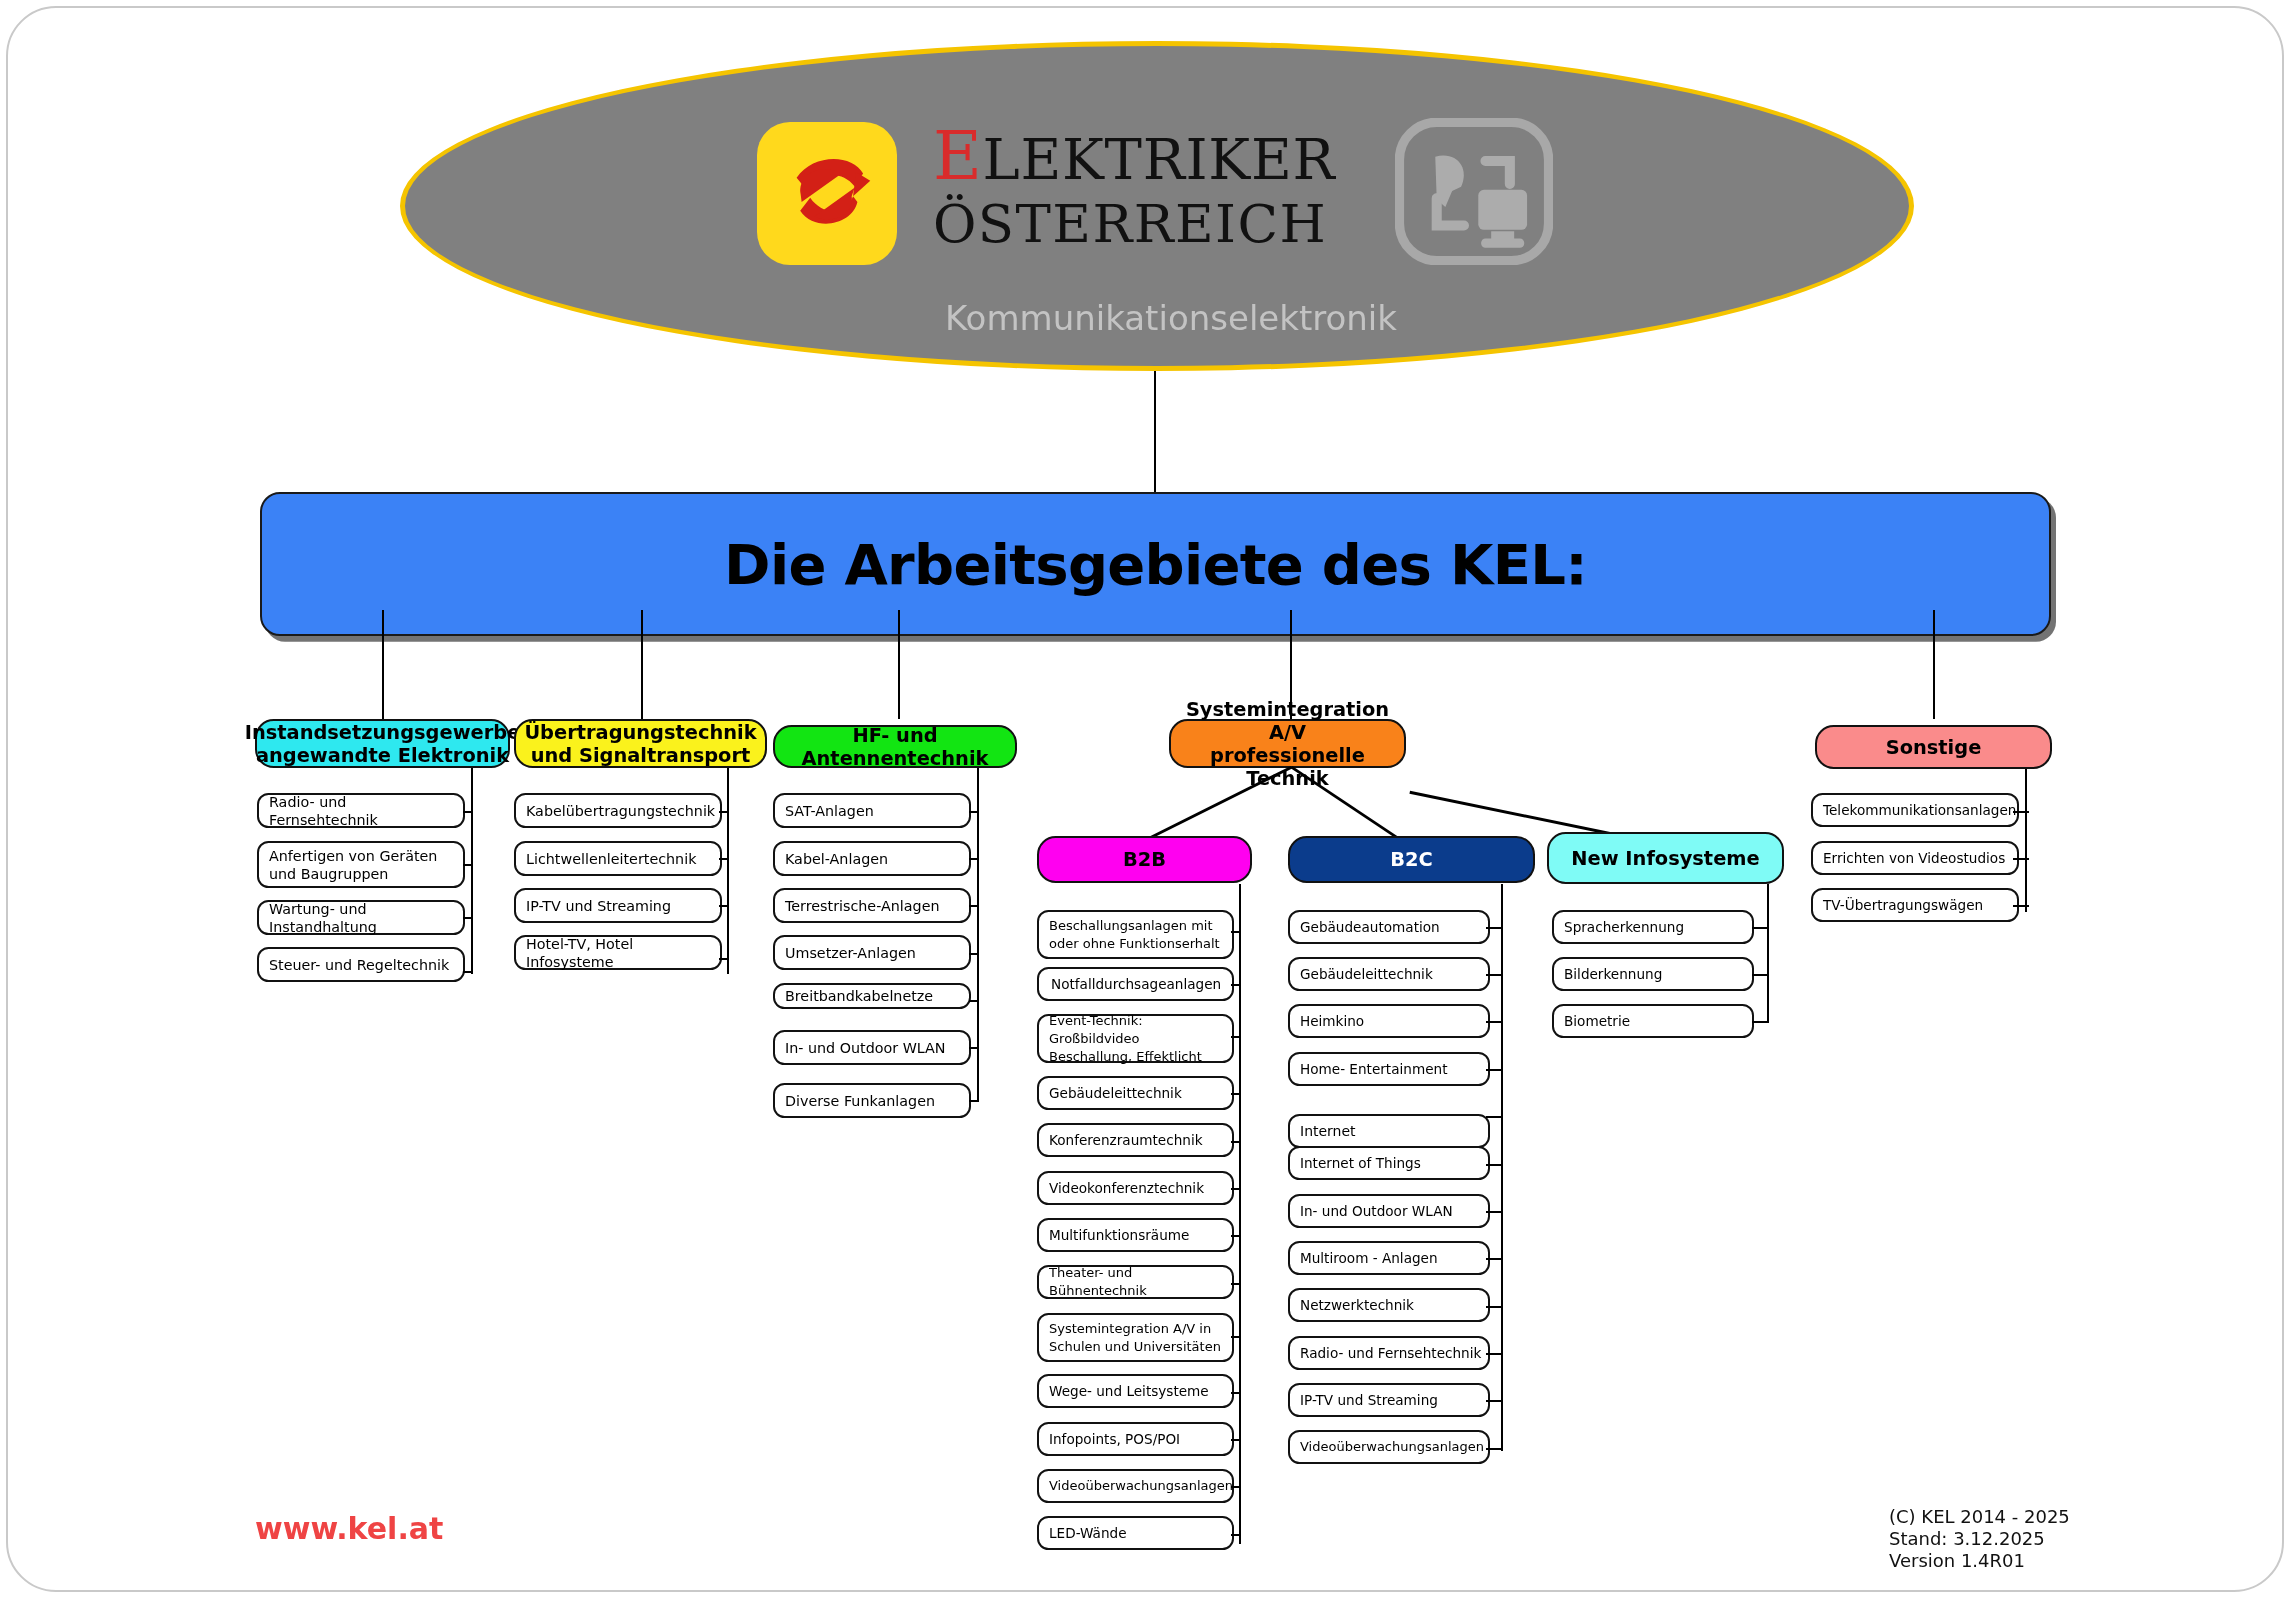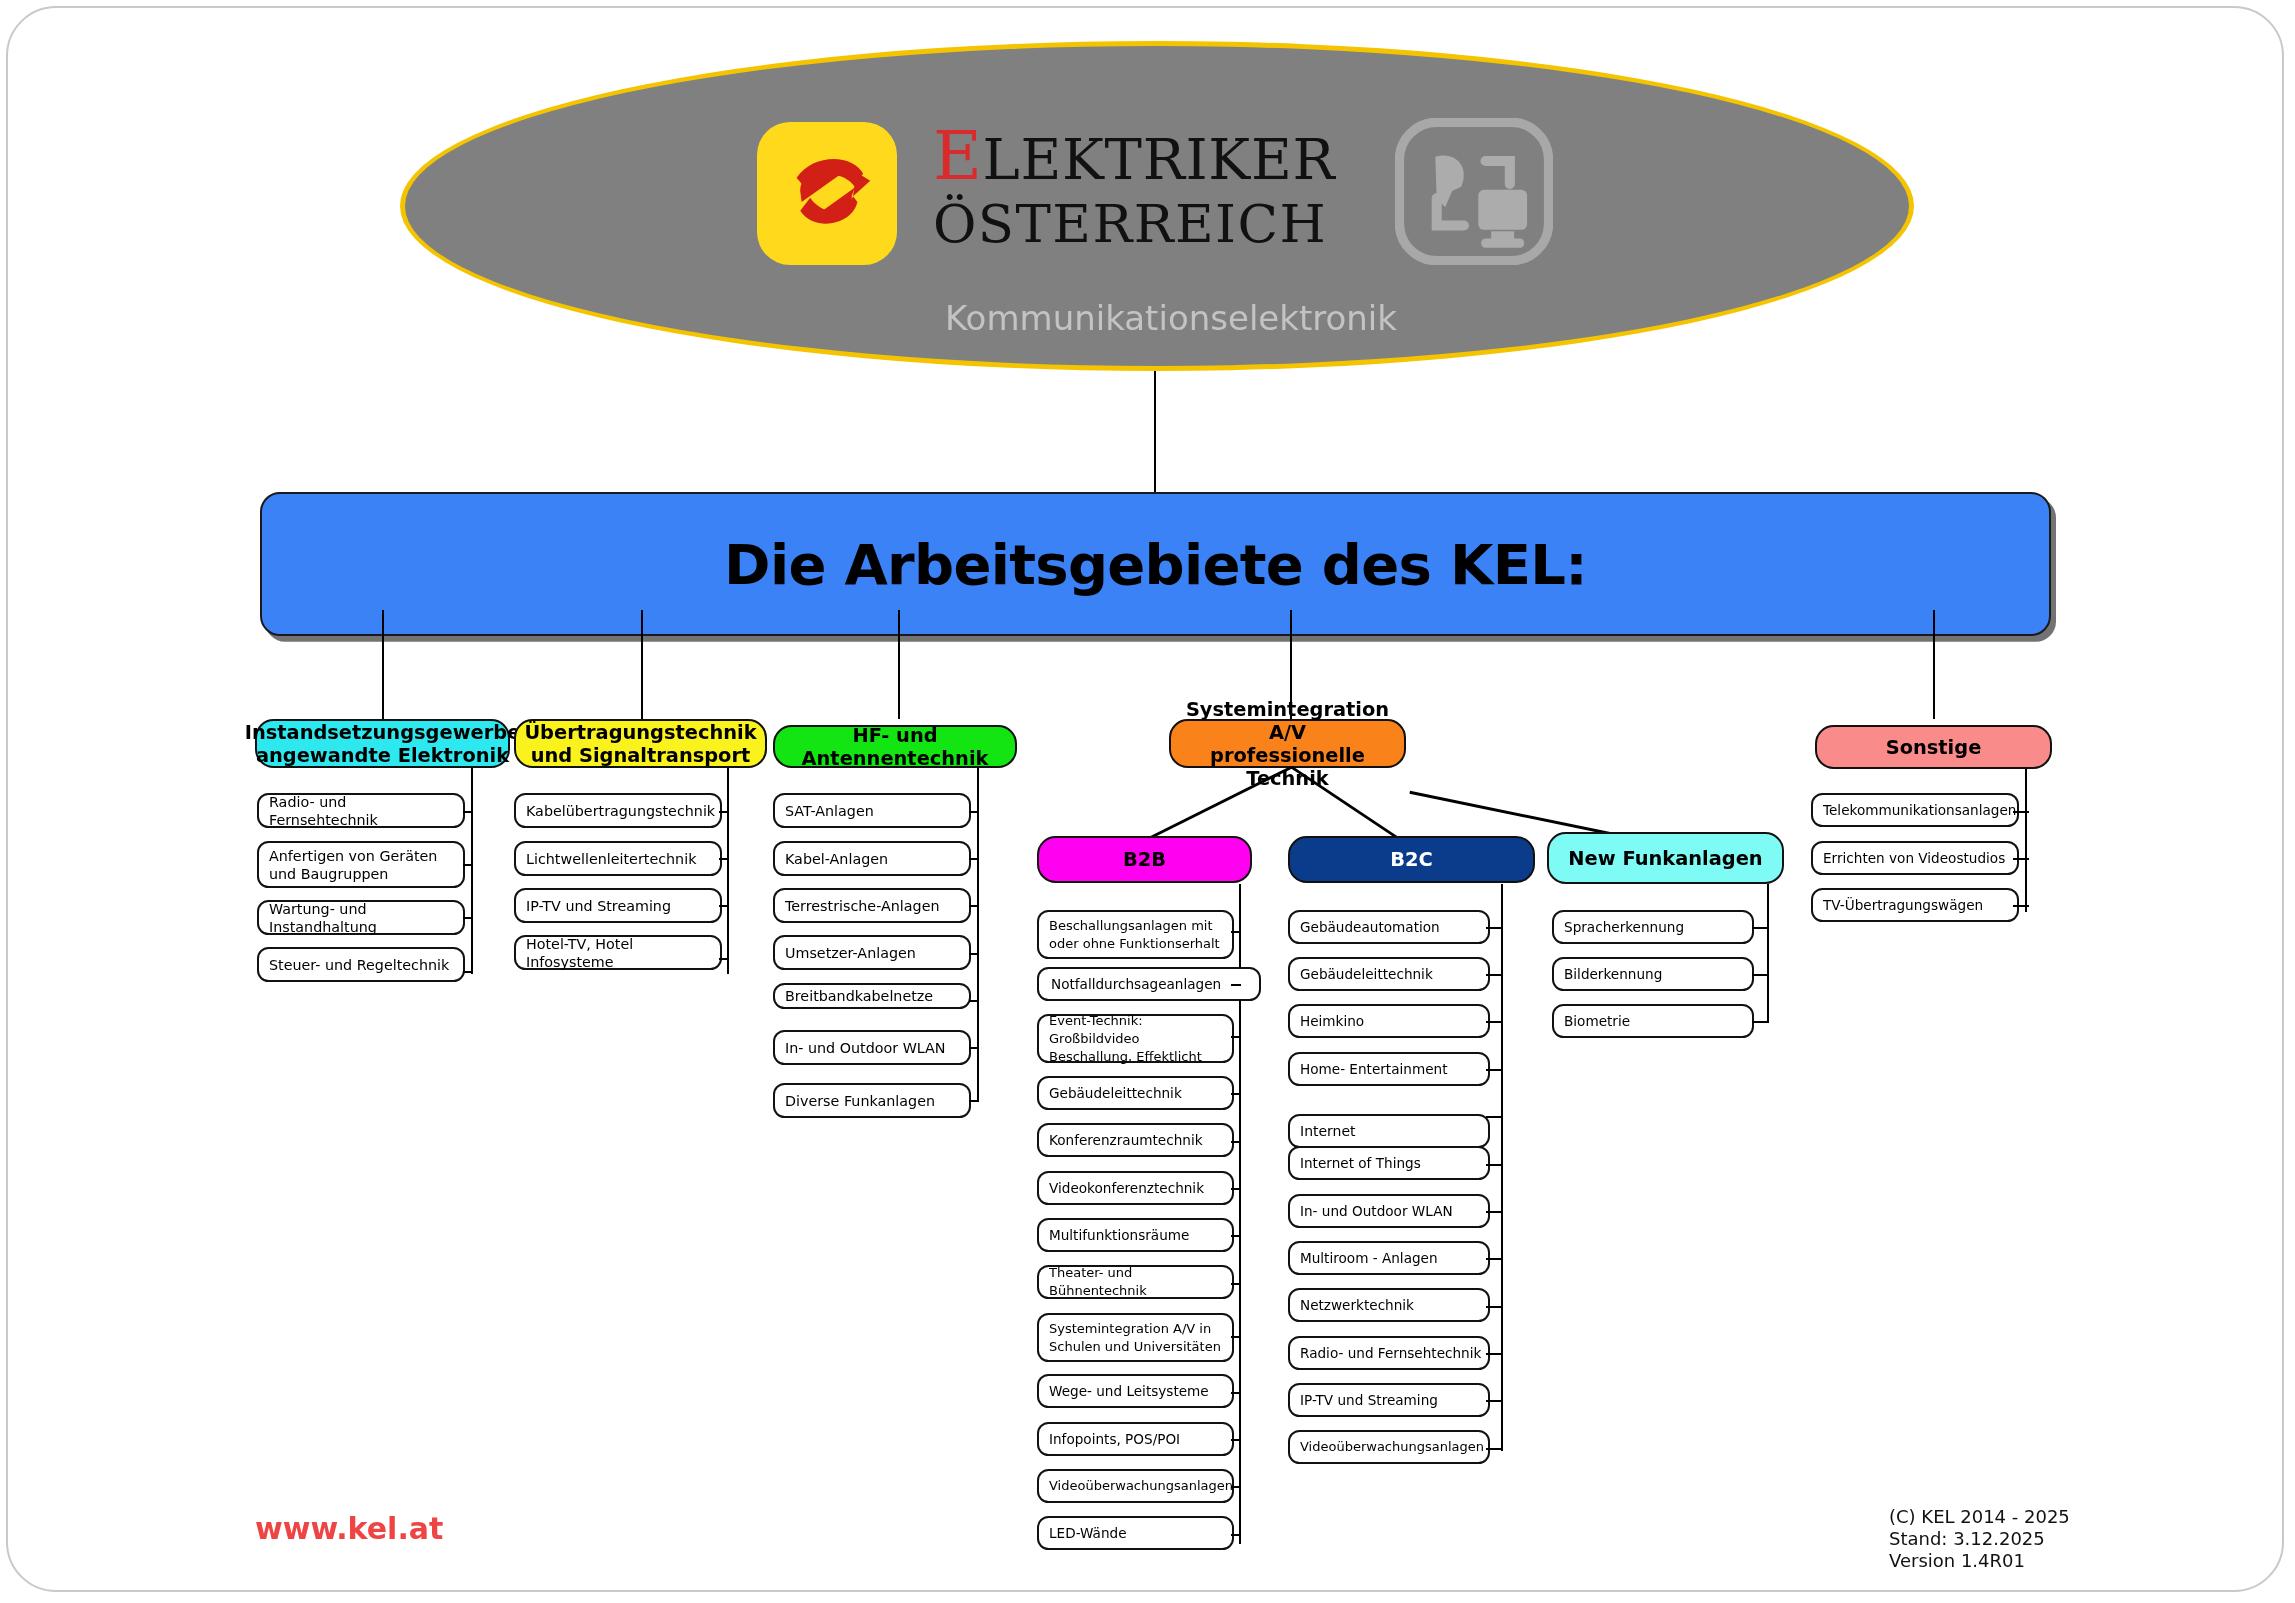--- a/index.html
+++ b/index.html
@@ -267,21 +267,21 @@
   </svg>
 
   <div class="cat" style="left:1037px;top:836px;width:215px;height:47px;background:#ff00f0;">
     <div>B2B</div>
   </div>
   <div class="vline" style="left:1239px;top:884px;height:660px;"></div>
 
   <div class="leaf two" style="left:1037px;top:910px;width:197px;height:49px;font-size:13px;">Beschallungsanlagen mit oder ohne Funktionserhalt</div>
   <div class="hline" style="left:1231px;top:931px;width:10px;"></div>
 
-  <div class="leaf" style="left:1037px;top:967px;width:224px;height:34px;font-size:13.6px;padding-left:12px;">Notfalldurchsageanlagen</div>
+  <div class="leaf" style="left:1037px;top:967px;width:197px;height:34px;font-size:13.6px;padding-left:12px;">Notfalldurchsageanlagen</div>
   <div class="hline" style="left:1231px;top:984px;width:10px;"></div>
 
   <div class="leaf two" style="left:1037px;top:1014px;width:197px;height:49px;font-size:13px;">Event-Technik: Großbildvideo Beschallung, Effektlicht</div>
   <div class="hline" style="left:1231px;top:1036px;width:10px;"></div>
 
   <div class="leaf" style="left:1037px;top:1076px;width:197px;height:34px;font-size:13.6px;">Gebäudeleittechnik</div>
   <div class="hline" style="left:1231px;top:1093px;width:10px;"></div>
 
   <div class="leaf" style="left:1037px;top:1123px;width:197px;height:34px;font-size:13.6px;">Konferenzraumtechnik</div>
   <div class="hline" style="left:1231px;top:1141px;width:10px;"></div>
@@ -345,21 +345,21 @@
   <div class="leaf" style="left:1288px;top:1336px;width:202px;height:34px;font-size:13.6px;">Radio- und Fernsehtechnik</div>
   <div class="hline" style="left:1486px;top:1353px;width:17px;"></div>
 
   <div class="leaf" style="left:1288px;top:1383px;width:202px;height:34px;font-size:13.6px;">IP-TV und Streaming</div>
   <div class="hline" style="left:1486px;top:1400px;width:17px;"></div>
 
   <div class="leaf" style="left:1288px;top:1430px;width:202px;height:34px;font-size:13px;">Videoüberwachungsanlagen</div>
   <div class="hline" style="left:1486px;top:1448px;width:17px;"></div>
 
   <div class="cat" style="left:1547px;top:832px;width:237px;height:52px;background:#7ffbf6;">
-    <div>New Funkanlagen</div>
+    <div>New Infosysteme</div>
   </div>
   <div class="vline" style="left:1767px;top:884px;height:138px;"></div>
 
   <div class="leaf" style="left:1552px;top:910px;width:202px;height:34px;font-size:13.6px;">Spracherkennung</div>
   <div class="hline" style="left:1752px;top:927px;width:17px;"></div>
 
   <div class="leaf" style="left:1552px;top:957px;width:202px;height:34px;font-size:13.6px;">Bilderkennung</div>
   <div class="hline" style="left:1752px;top:974px;width:17px;"></div>
 
   <div class="leaf" style="left:1552px;top:1004px;width:202px;height:34px;font-size:13.6px;">Biometrie</div>

